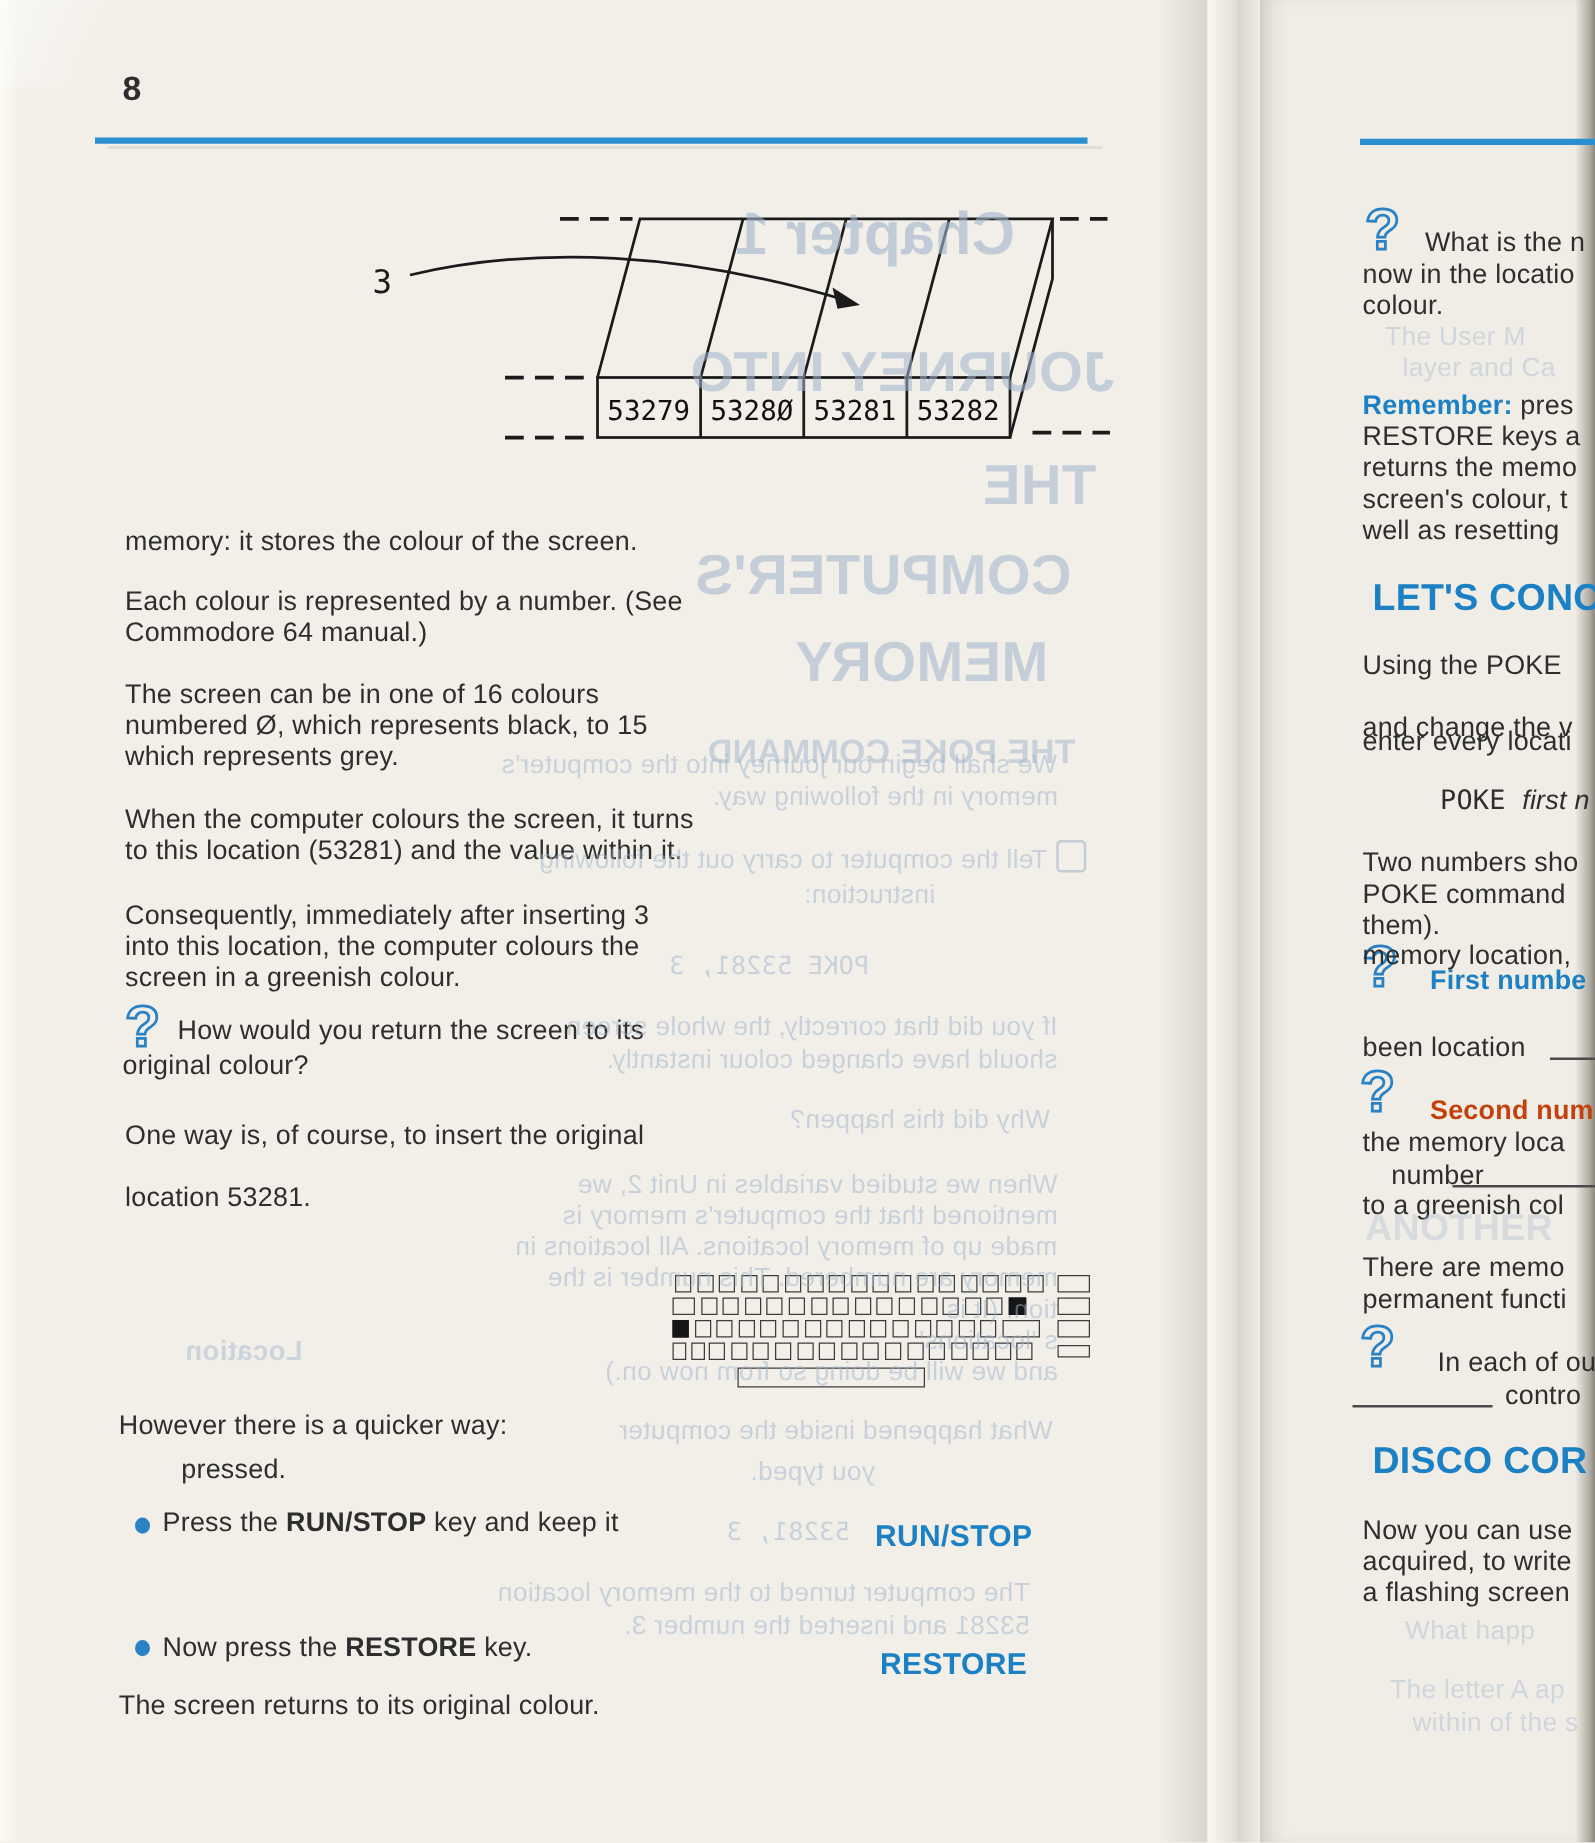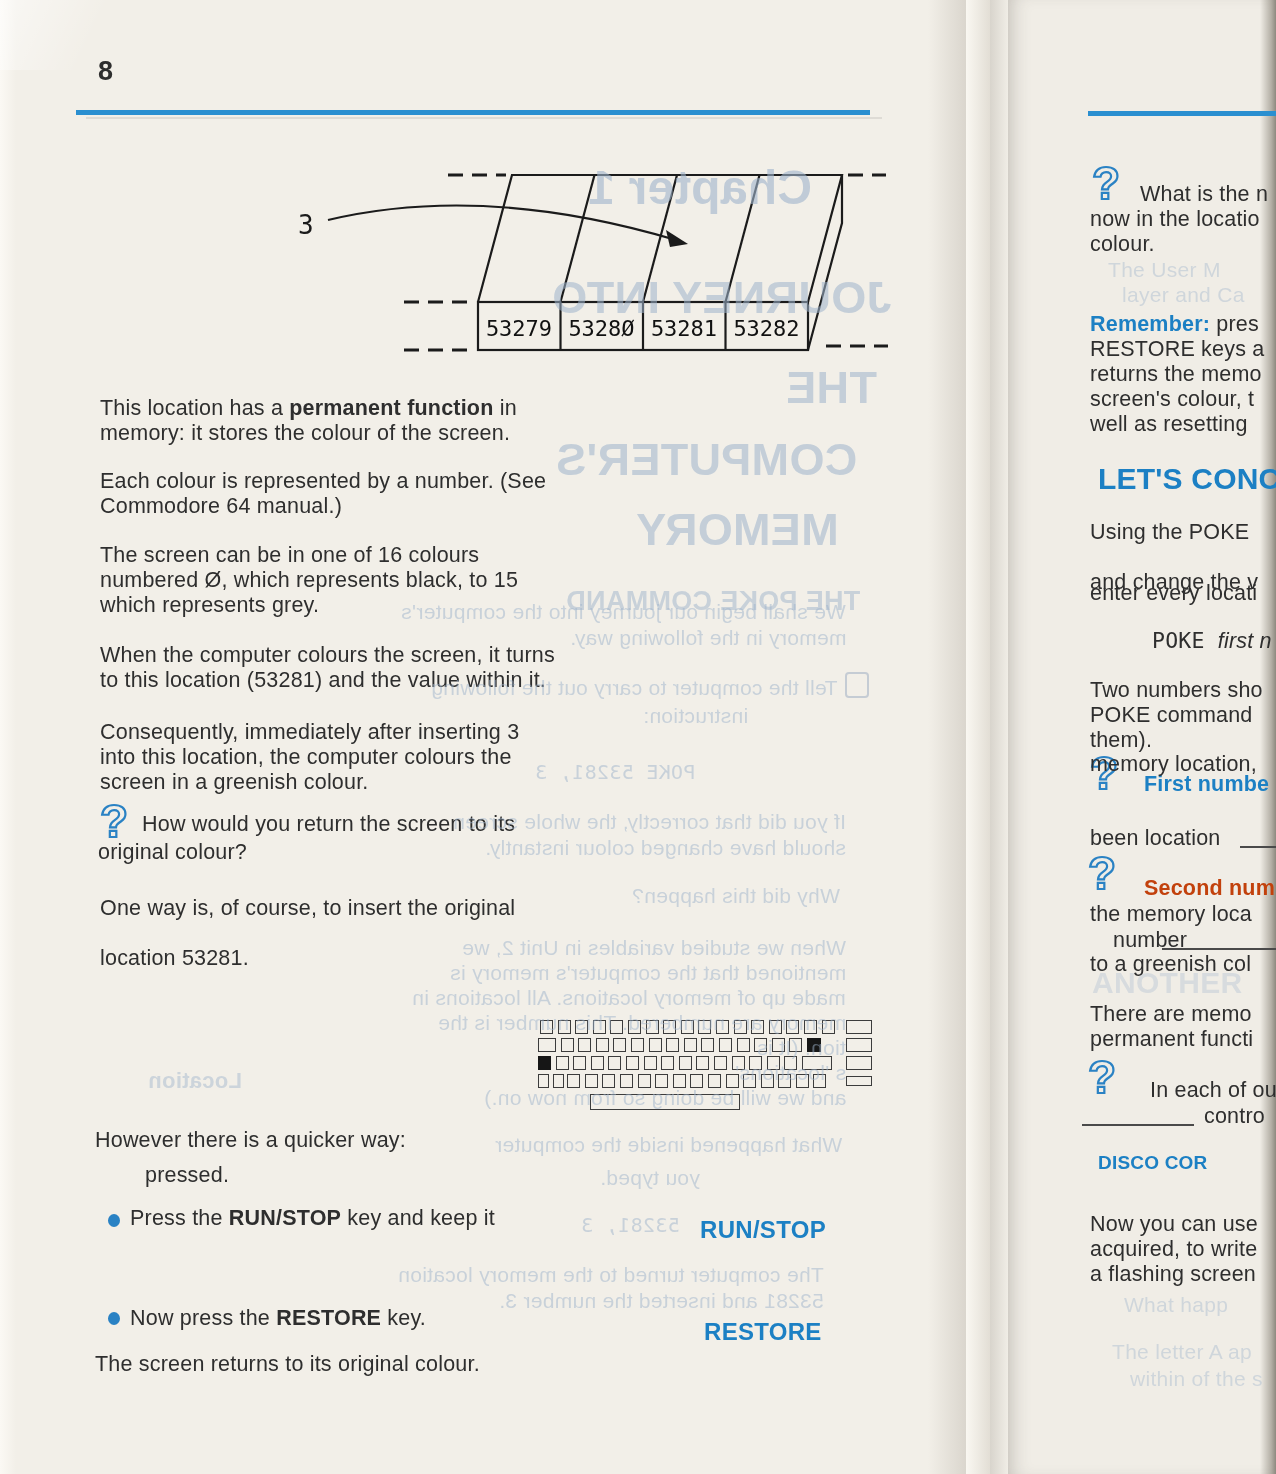--- a/index.html
+++ b/index.html
@@ -170,21 +170,20 @@
       <div class="key" style="left: 240.4px; top: 54px; width: 13px; height: 14px;"></div>
       <div class="key" style="left: 258px; top: 54px; width: 13px; height: 14px;"></div>
       <div class="key" style="left: 274.6px; top: 54px; width: 13px; height: 14px;"></div>
       <div class="key" style="left: 52px; top: 74px; width: 150px; height: 16px;"></div>
       <div class="key" style="left: 308px; top: 0px; width: 26px; height: 14px;"></div>
       <div class="key" style="left: 308px; top: 18px; width: 26px; height: 14px;"></div>
       <div class="key" style="left: 308px; top: 36px; width: 26px; height: 14px;"></div>
       <div class="key" style="left: 308px; top: 56px; width: 26px; height: 10px;"></div>
     </div>
 
-<div class="line" style="left: 100px; top: 396px;"><span>This location has a </span><span style="font-weight: 700;">permanent function</span><span> in</span></div>
     <div class="line" style="left: 100px; top: 421px;"><span>memory: it stores the colour of the screen.</span></div>
     <div class="line" style="left: 100px; top: 469px;"><span>Each colour is represented by a number. (See</span></div>
     <div class="line" style="left: 100px; top: 494px;"><span>Commodore 64 manual.)</span></div>
     <div class="line" style="left: 100px; top: 543px;"><span>The screen can be in one of 16 colours</span></div>
     <div class="line" style="left: 100px; top: 568px;"><span>numbered Ø, which represents black, to 15</span></div>
     <div class="line" style="left: 100px; top: 593px;"><span>which represents grey.</span></div>
     <div class="line" style="left: 100px; top: 643px;"><span>When the computer colours the screen, it turns</span></div>
     <div class="line" style="left: 100px; top: 668px;"><span>to this location (53281) and the value within it.</span></div>
     <div class="line" style="left: 100px; top: 720px;"><span>Consequently, immediately after inserting 3</span></div>
     <div class="line" style="left: 100px; top: 745px;"><span>into this location, the computer colours the</span></div>
@@ -218,21 +217,21 @@
     <div class="line" style="left: 1090px; top: 752px;"><span>memory location,</span></div>
     <div class="line" style="left: 1090px; top: 826px;"><span>been location</span></div>
     <div class="line" style="left: 1144px; top: 876px;"><span style="font-weight: 700; color: #c2410c;">Second num</span></div>
     <div class="line" style="left: 1090px; top: 902px;"><span>the memory loca</span></div>
     <div class="line" style="left: 1090px; top: 928px; margin-left: 23px;"><span>number</span></div>
     <div class="line" style="left: 1090px; top: 952px;"><span>to a greenish col</span></div>
     <div class="line" style="left: 1090px; top: 1002px;"><span>There are memo</span></div>
     <div class="line" style="left: 1090px; top: 1027px;"><span>permanent functi</span></div>
     <div class="line" style="left: 1150px; top: 1078px;"><span>In each of ou</span></div>
     <div class="line" style="left: 1204px; top: 1104px;"><span>contro</span></div>
-    <div class="line" style="left: 1098px; top: 1152px; font-size: 19px;"><span style="font-weight: 700; color: rgb(28, 128, 196);">DISCO COR</span></div>
+    <div class="line" style="left: 1098px; top: 1152px; font-size: 30px;"><span style="font-weight: 700; color: rgb(28, 128, 196);">DISCO COR</span></div>
     <div class="line" style="left: 1090px; top: 1212px;"><span>Now you can use</span></div>
     <div class="line" style="left: 1090px; top: 1237px;"><span>acquired, to write</span></div>
     <div class="line" style="left: 1090px; top: 1262px;"><span>a flashing screen</span></div>
     <div class="ghost" style="left: 588px; top: 160px; font-size: 48px; font-weight: 700; opacity: 0.6;">Chapter 1</div>
     <div class="ghost" style="left: 552px; top: 272px; font-size: 45px; font-weight: 700; opacity: 0.55;">JOURNEY INTO</div>
     <div class="ghost" style="left: 786px; top: 362px; font-size: 45px; font-weight: 700; opacity: 0.55;">THE</div>
     <div class="ghost" style="left: 556px; top: 434px; font-size: 45px; font-weight: 700; opacity: 0.55;">COMPUTER'S</div>
     <div class="ghost" style="left: 636px; top: 504px; font-size: 45px; font-weight: 700; opacity: 0.55;">MEMORY</div>
     <div class="ghost" style="left: 566px; top: 586px; font-size: 27px; font-weight: 700; opacity: 0.5;">THE POKE COMMAND</div>
     <div class="ghost" style="right: 430px; top: 600px; font-size: 21px;">We shall begin our journey into the computer's</div>

